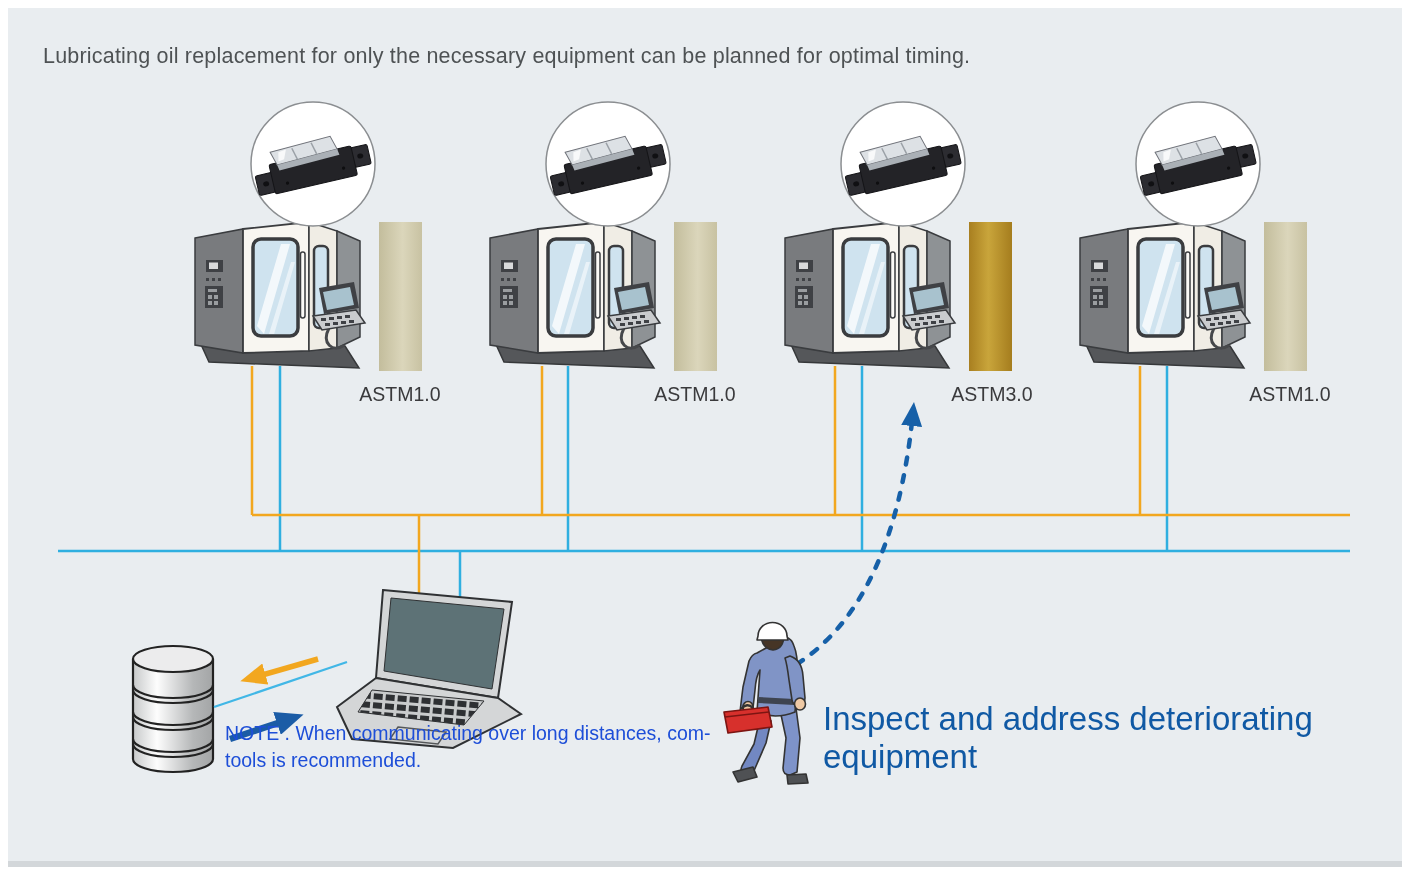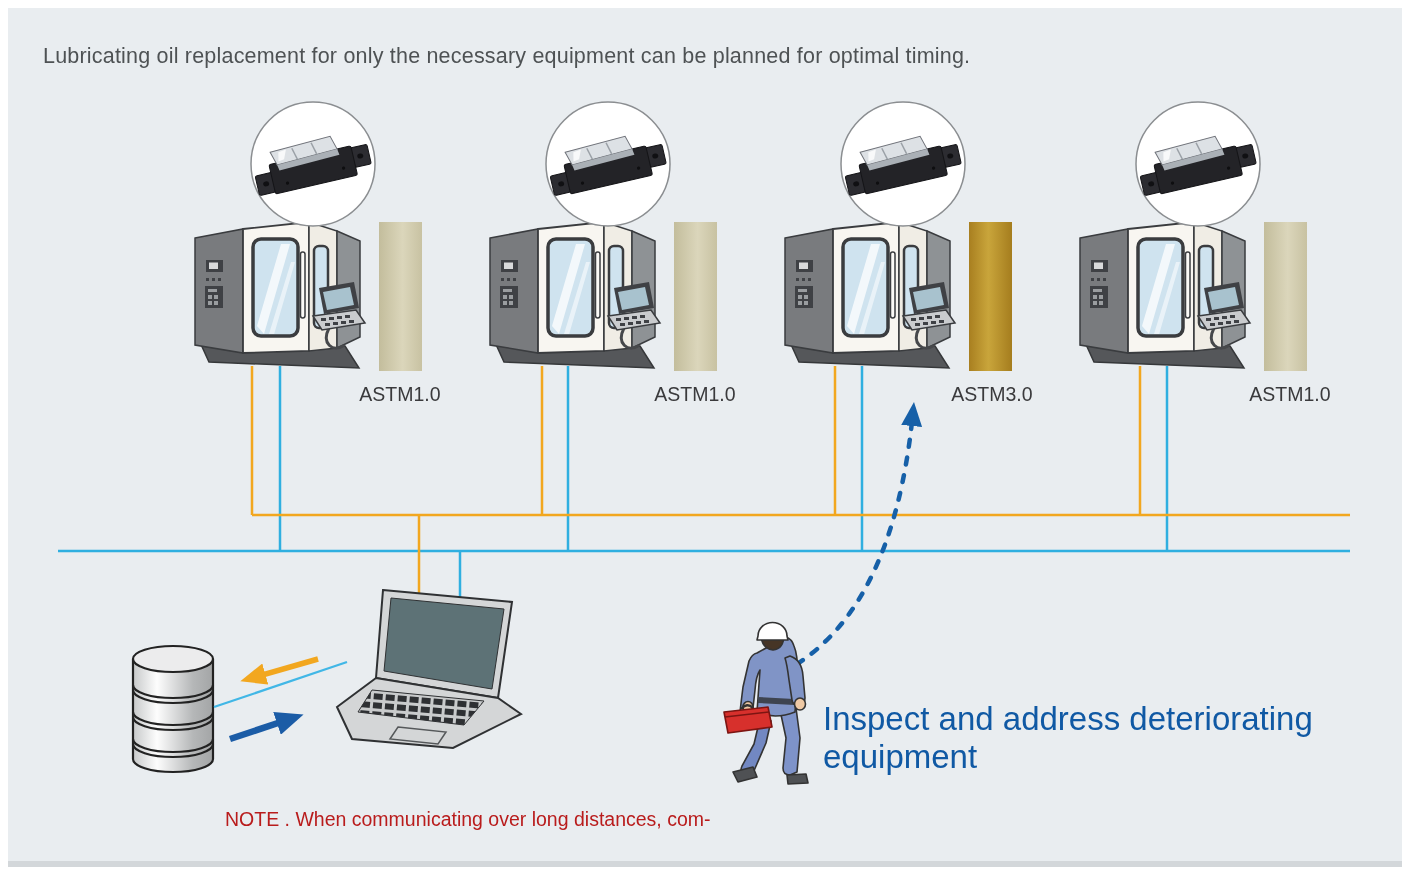--- a/index.html
+++ b/index.html
@@ -1,20 +1,20 @@
 <!DOCTYPE html>
 <html><head>
 <meta charset="utf-8">
 <style>
   html,body{margin:0;padding:0;background:#ffffff;font-family:"Liberation Sans",sans-serif;}
   .page{position:relative;width:1410px;height:867px;background:#ffffff;overflow:hidden;}
   .canvas{position:absolute;left:8px;top:8px;width:1394px;height:853px;background:#e9edf0;}
   .bottom-band{position:absolute;left:8px;top:861px;width:1394px;height:8px;background:#d3d7da;}
   .title{position:absolute;left:43px;top:44px;font-size:21.5px;color:#4e5254;letter-spacing:.2px;}
-  .note{position:absolute;left:225px;top:806px;font-size:19.5px;line-height:27px;color:#b91c1c;}
+  .note{position:absolute;left:225px;top:720px;font-size:19.5px;line-height:27px;color:#1d4ed8;}
   .inspect{position:absolute;left:823px;top:700px;font-size:33px;color:#1059a4;}
   svg{position:absolute;left:0;top:0;}
   text{font-family:"Liberation Sans",sans-serif;}
 </style>
 </head>
 <body>
 
 <div class="page">
   <div class="canvas"></div>
   <div class="bottom-band"></div>
@@ -198,14 +198,15 @@
       <path d="M741,709 q6,-7 12,-1" fill="none" stroke-width="2.5"></path>
       <polygon points="724,712 768,707 772,727 728,733" fill="#d7302c" stroke="#7c1512"></polygon>
       <line x1="725" y1="717" x2="769" y2="712" stroke="#7c1512" stroke-width="1.5"></line>
     </g>
   </svg>
 
   <div class="inspect">Inspect and address deteriorating equipment</div>
 
   <div class="note">
     <div>NOTE . When communicating over long distances, com-</div>
+    <div>tools is recommended.</div>
   </div>
 </div>
 
 </body></html>

